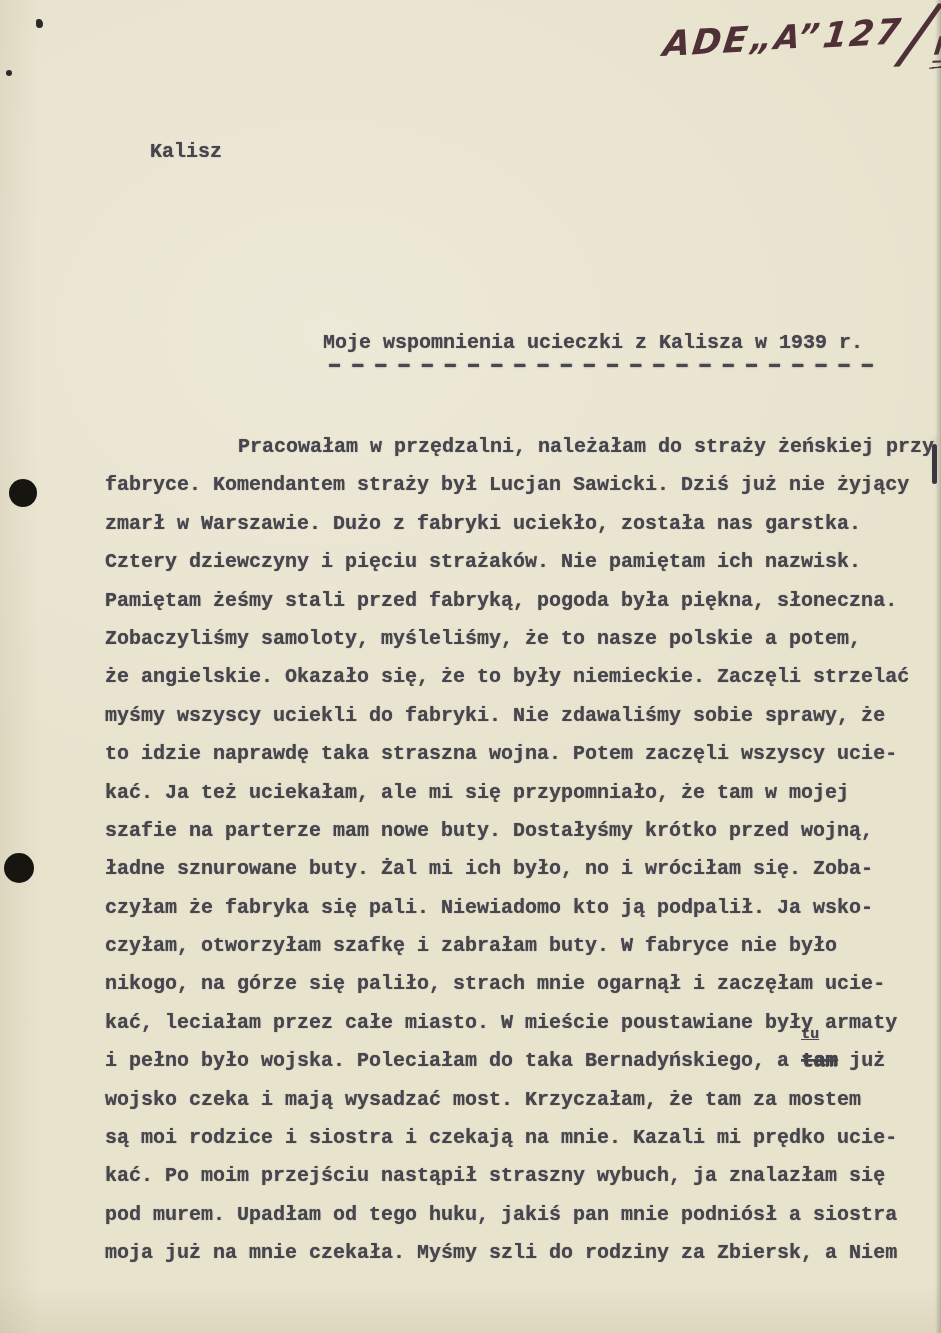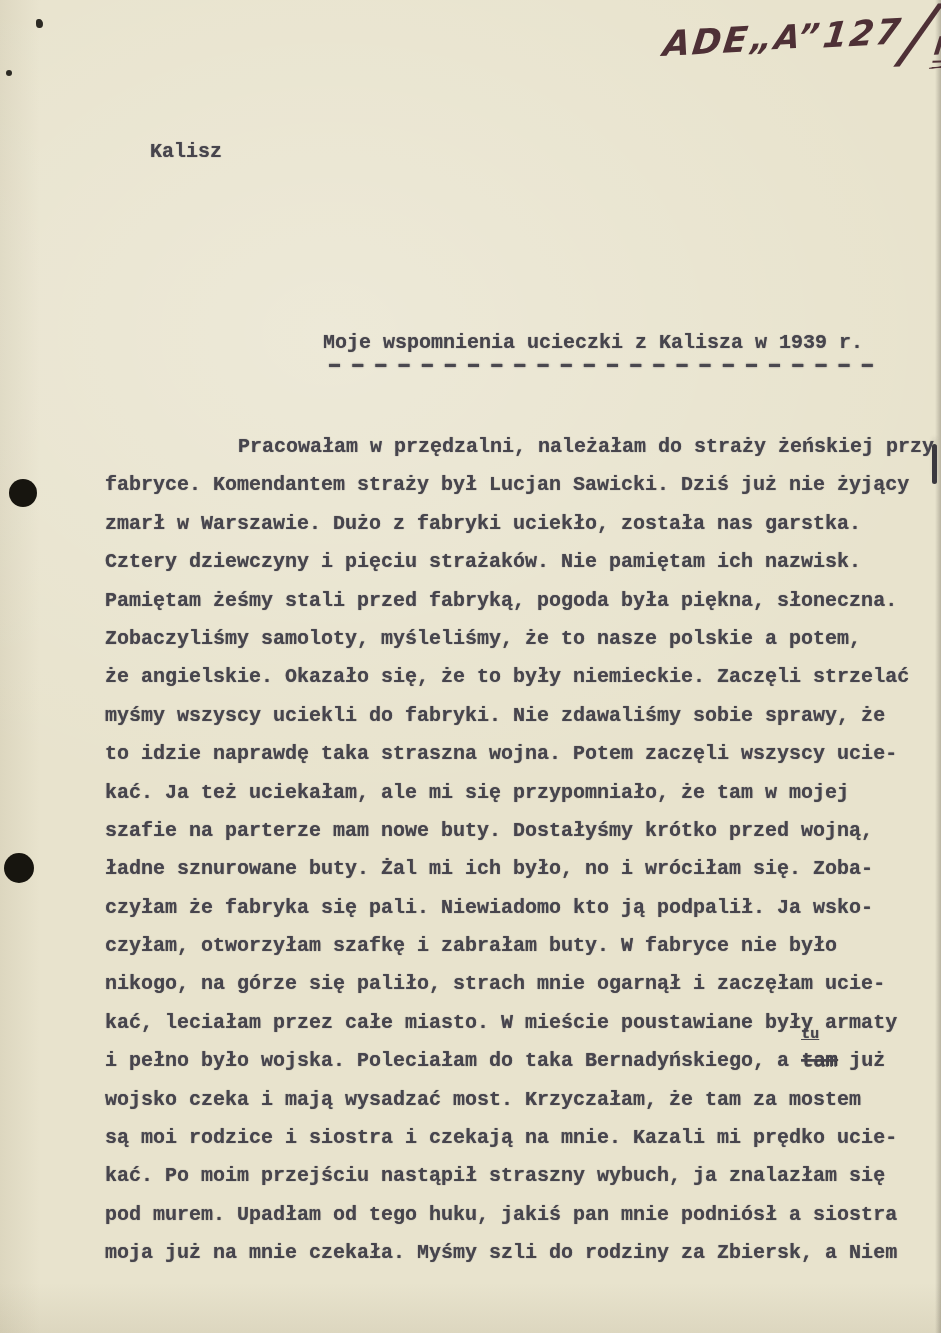--- a/index.html
+++ b/index.html
@@ -33,21 +33,21 @@
     display:inline-block;font-size:20px;font-weight:900;letter-spacing:0;
     transform:scaleX(1.93) scaleY(1.25);transform-origin:left center;
     margin-top:-2px;color:#4a484f;text-shadow:0 0 1px rgba(70,68,78,0.8);
   }
   
   .bodytext{position:absolute;left:105px;top:428px;width:845px;font-size:20px;line-height:38.4px;}
   .bline{white-space:nowrap;height:38.4px;}
   .bline.indent{text-indent:133px;}
   .corr{position:relative;display:inline-block;}
   .struck{
-    text-decoration:line-through;font-weight:400;
+    text-decoration:line-through;font-weight:700;
     text-shadow:0 0 1px #3a383f,1px 0 0 #3a383f,0 1px 0 rgba(58,56,63,0.7);
     margin-top:24px;
   }
   .sup{
     position:absolute;top:-15px;left:0;font-size:15px;line-height:15px;
     text-decoration:underline;font-weight:700;
   }
   
   .annotation{
     position:absolute;left:664px;top:6px;height:86px;

